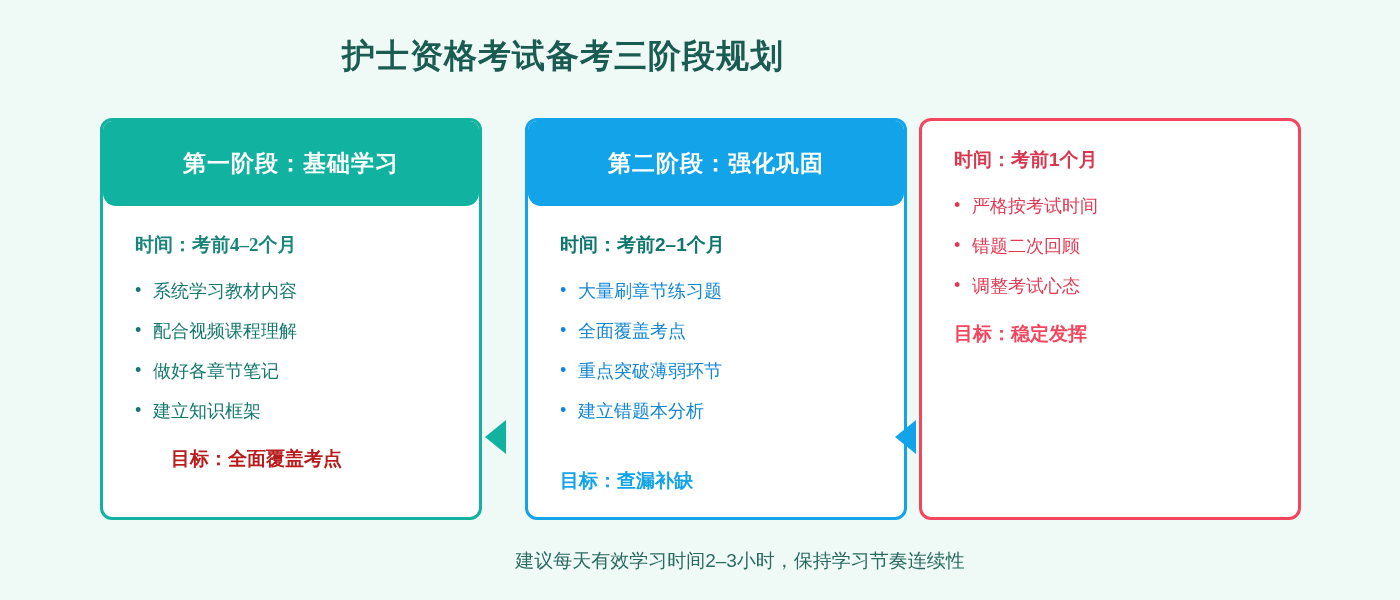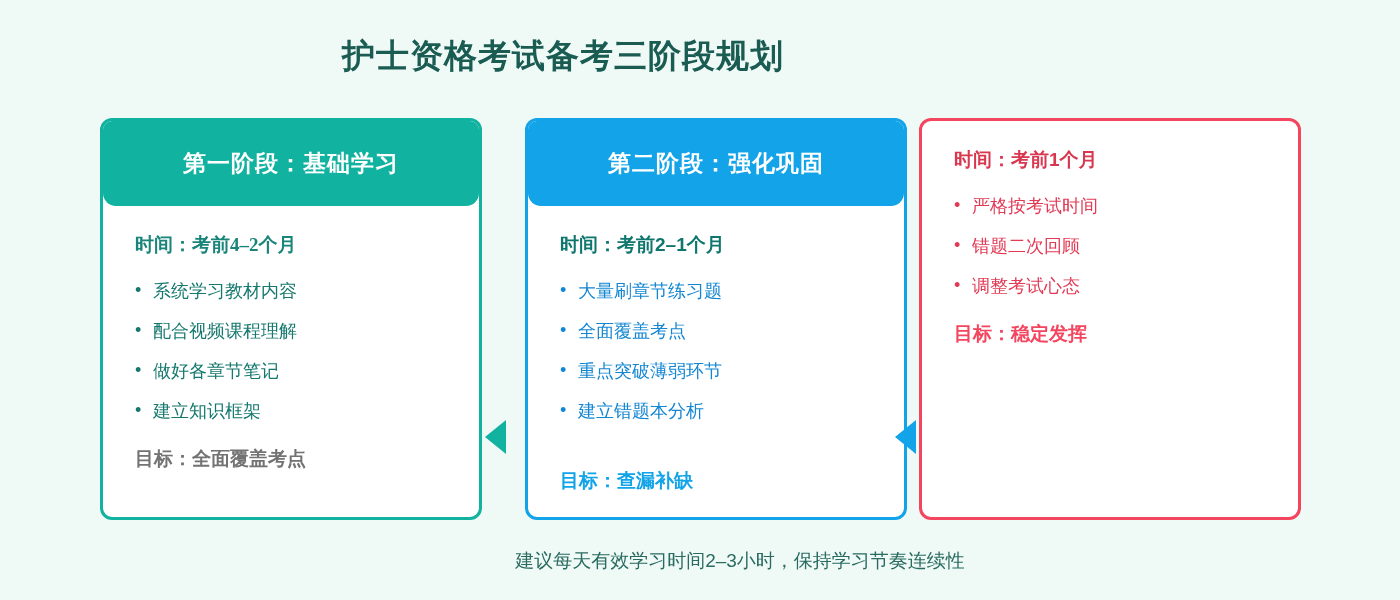--- a/index.html
+++ b/index.html
@@ -69,21 +69,21 @@
     font-size:18px;
   }
   .card-1 .bullets li, .card-1 .bullets li::before { color:#15786e; }
   .card-2 .bullets li, .card-2 .bullets li::before { color:#1386d2; }
   .card-3 .bullets li, .card-3 .bullets li::before { color:#e23a55; }
 
   .goal-line {
     font-size:19px; font-weight:bold;
     margin-top:26px;
   }
-  .card-1 .goal-line { color:#737373; }
+  .card-1 .goal-line { color:#b91c1c;margin-left:36px; }
   .card-2 .goal-line { color:#12a3e8;margin-top:48px; }
   .card-3 .goal-line { color:#f4455f; }
 
   .connector {
     position:absolute; top:302px;
     width:0; height:0;
     border-top:17px solid transparent;
     border-bottom:17px solid transparent;
     border-right-width:21px; border-right-style:solid;
   }

